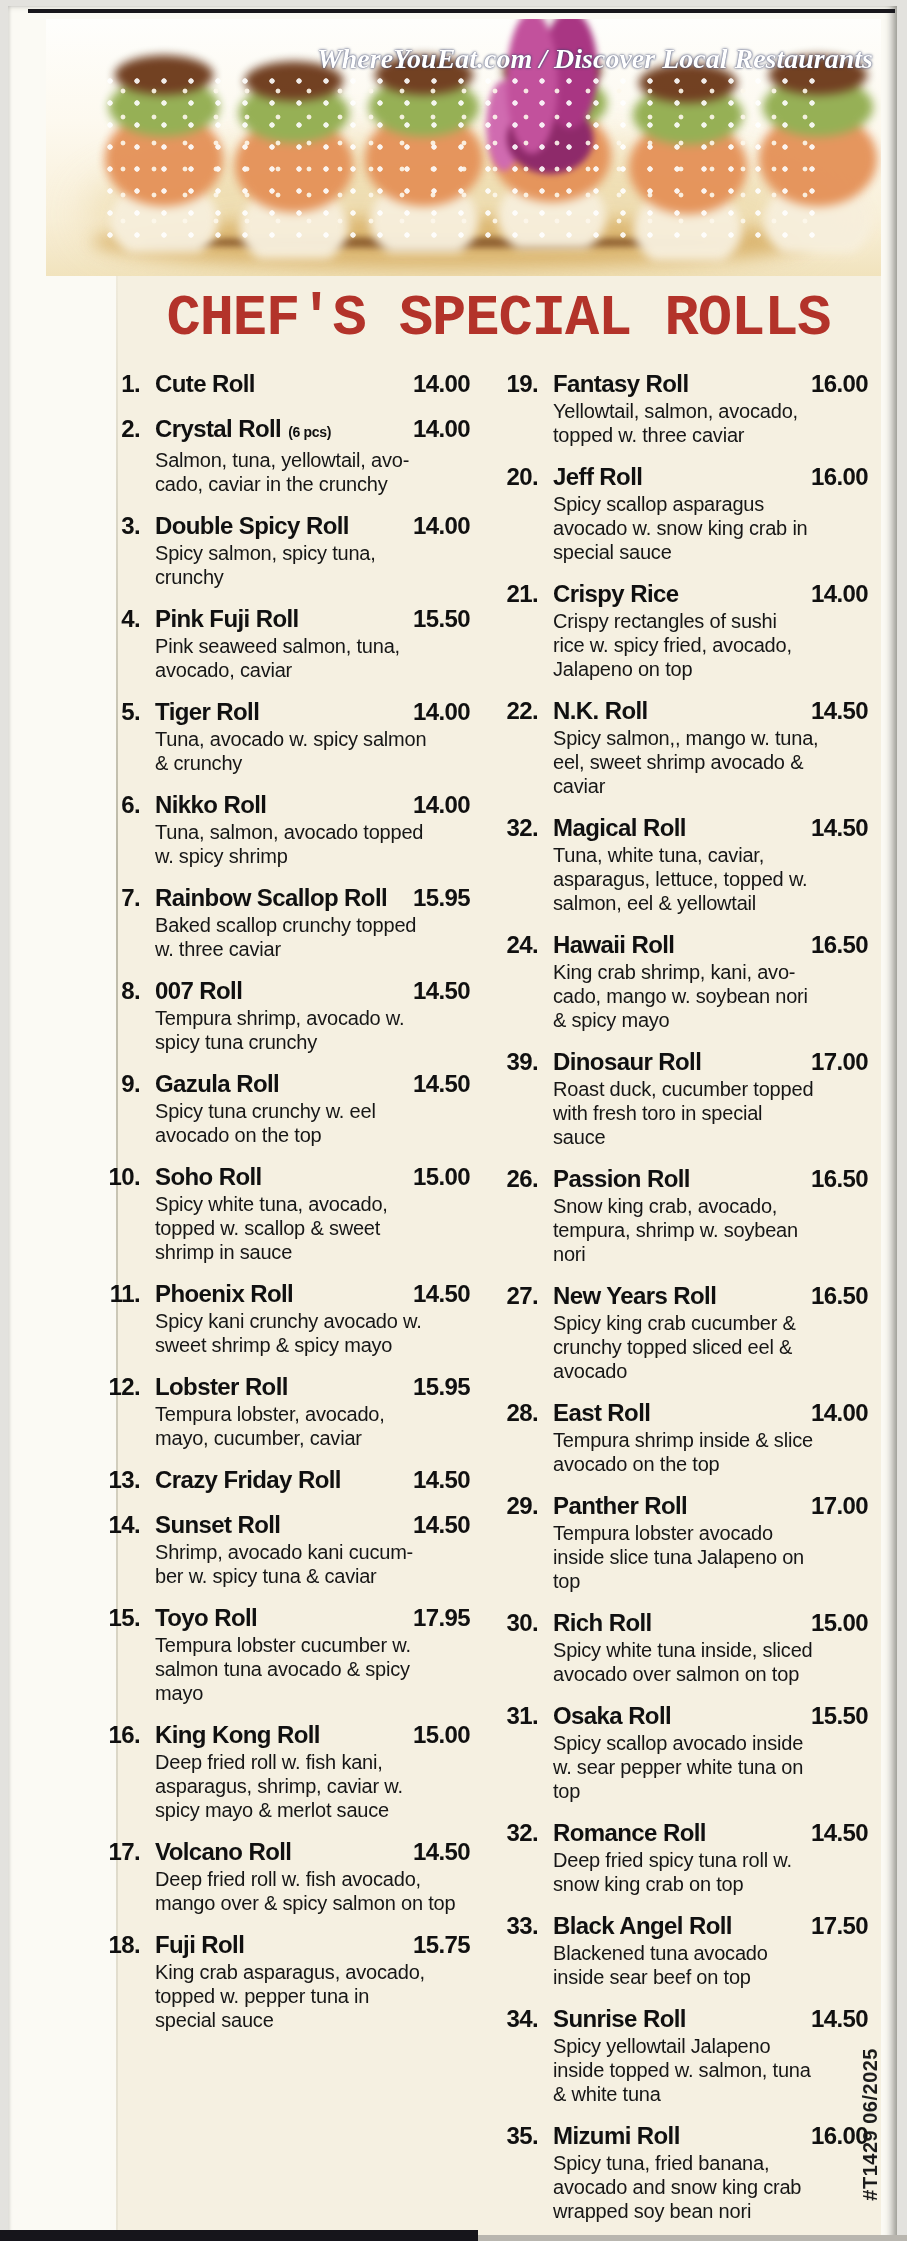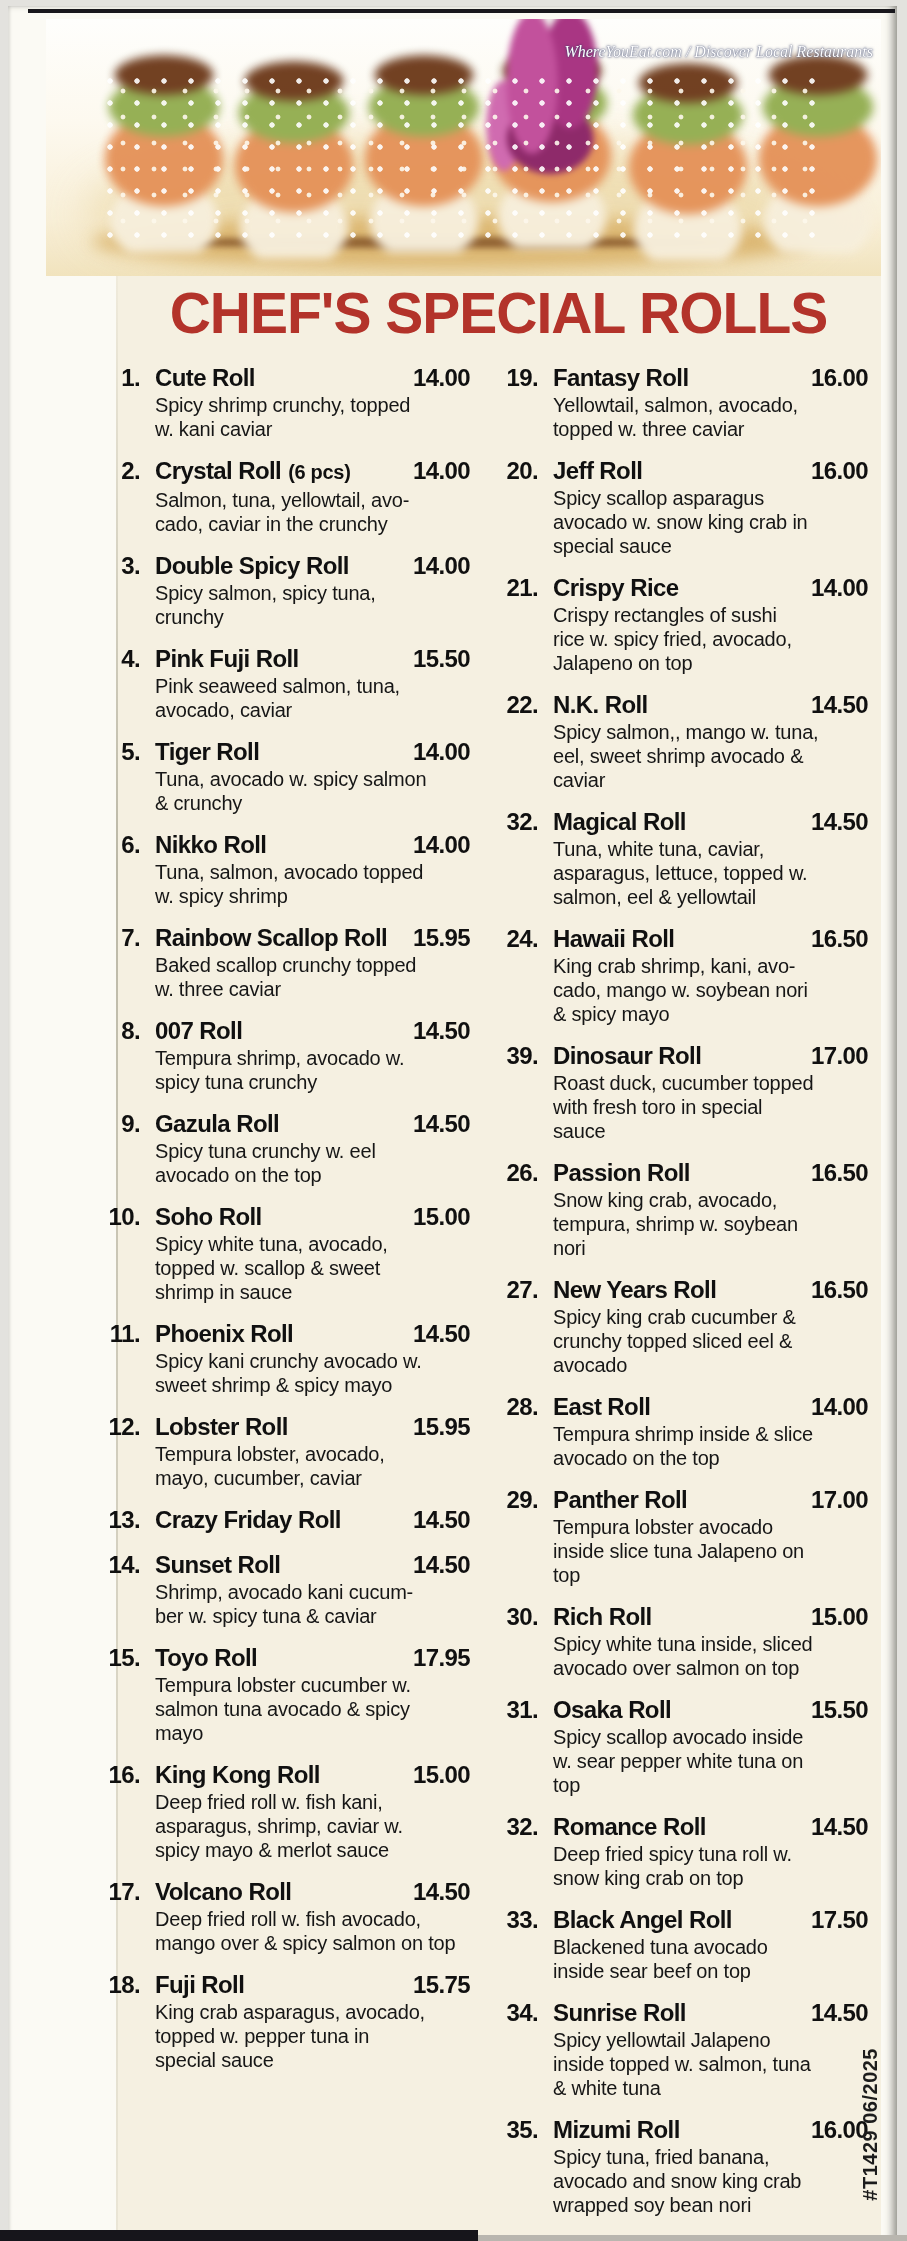--- a/index.html
+++ b/index.html
@@ -49,46 +49,46 @@
   .sesame{
     position:absolute;left:55px;right:55px;top:55px;height:165px;opacity:.9;
     background-image:
       radial-gradient(circle 2.6px at 9px 7px, #ffffff 0 2.4px, transparent 3px),
       radial-gradient(circle 2.2px at 22px 17px, #fdf8ec 0 2px, transparent 2.8px);
     background-size:27px 22px, 31px 26px;
     filter:blur(.4px);
   }
   .watermark{
     position:absolute;top:24px;right:8px;z-index:5;
-    font-family:"Liberation Serif", serif;font-style:italic;font-weight:normal;
-    font-size:16px;color:#ffffff;white-space:nowrap;
+    font-family:"Liberation Serif", serif;font-style:italic;font-weight:bold;
+    font-size:28px;color:#ffffff;white-space:nowrap;
     text-shadow:0 0 3px rgba(55,65,105,.95), 0 0 1px rgba(55,65,105,.9);
   }
 
   
   .content{
     position:absolute;top:270px;left:38px;right:16px;bottom:0;
     background:#f5f0e1;
   }
   .margin-strip{position:absolute;left:0;top:0;bottom:0;width:70px;background:#fbfaf4;}
   .crease{position:absolute;left:70px;top:0;bottom:0;width:2px;
     background:linear-gradient(180deg, rgba(140,138,118,.05), rgba(130,128,108,.5) 30%, rgba(130,128,108,.25) 70%, rgba(140,138,118,.1));}
   .title{
-    position:relative;margin:8px 0 10px 0;padding-left:70px;
+    position:relative;margin:14px 0 10px 0;padding-left:70px;
     text-align:center;
-    font-family:Liberation Sans, sans-serif;font-weight:bold;
+    font-family:Liberation Mono, monospace;font-weight:bold;
     font-size:57px;line-height:1.05;letter-spacing:-1px;color:#b3332a;
   }
   .cols{display:flex;padding:8px 0 0 52px;gap:26px;position:relative;}
   .col{width:372px;flex:none;}
   .item{margin-bottom:14px;}
   .item-head{display:flex;align-items:baseline;font-weight:bold;color:#101010;
     font-size:24px;line-height:31px;letter-spacing:-0.6px;white-space:nowrap;}
   .item-num{width:42px;flex:none;text-align:right;margin-right:15px;}
-  .item-note{font-size:20px;margin-left:7px;letter-spacing:-0.3px;}
+  .item-note{font-size:14px;margin-left:7px;letter-spacing:-0.3px;}
   .item-note:empty{display:none;}
   .item-price{margin-left:auto;padding-left:6px;}
   .item-desc{margin-left:57px;font-size:20px;line-height:24px;color:#161616;
     letter-spacing:-0.2px;white-space:pre-line;}
   .footer-code{
     position:absolute;top:1772px;right:22px;z-index:4;
     transform:rotate(-90deg);transform-origin:100% 0;
     font-weight:bold;font-size:20px;letter-spacing:.5px;color:#1c1c1c;white-space:nowrap;
   }
 </style>
@@ -118,22 +118,20 @@
       <div class="crease"></div>
       <h1 class="title">CHEF'S SPECIAL ROLLS</h1>
       <div class="cols">
         <div class="col" id="col-0">
             <div class="item">
               <div class="item-head">
                 <span class="item-num">1.</span>
                 <span class="item-name">Cute Roll</span>
                 <span class="item-price">14.00</span>
               </div>
-              <div class="item-desc">Spicy shrimp crunchy, topped
-w. kani caviar</div>
             </div>
             <div class="item">
               <div class="item-head">
                 <span class="item-num">2.</span>
                 <span class="item-name">Crystal Roll</span>
                 <span class="item-note">(6 pcs)</span>
                 <span class="item-price">14.00</span>
               </div>
               <div class="item-desc">Salmon, tuna, yellowtail, avo-
 cado, caviar in the crunchy</div>

